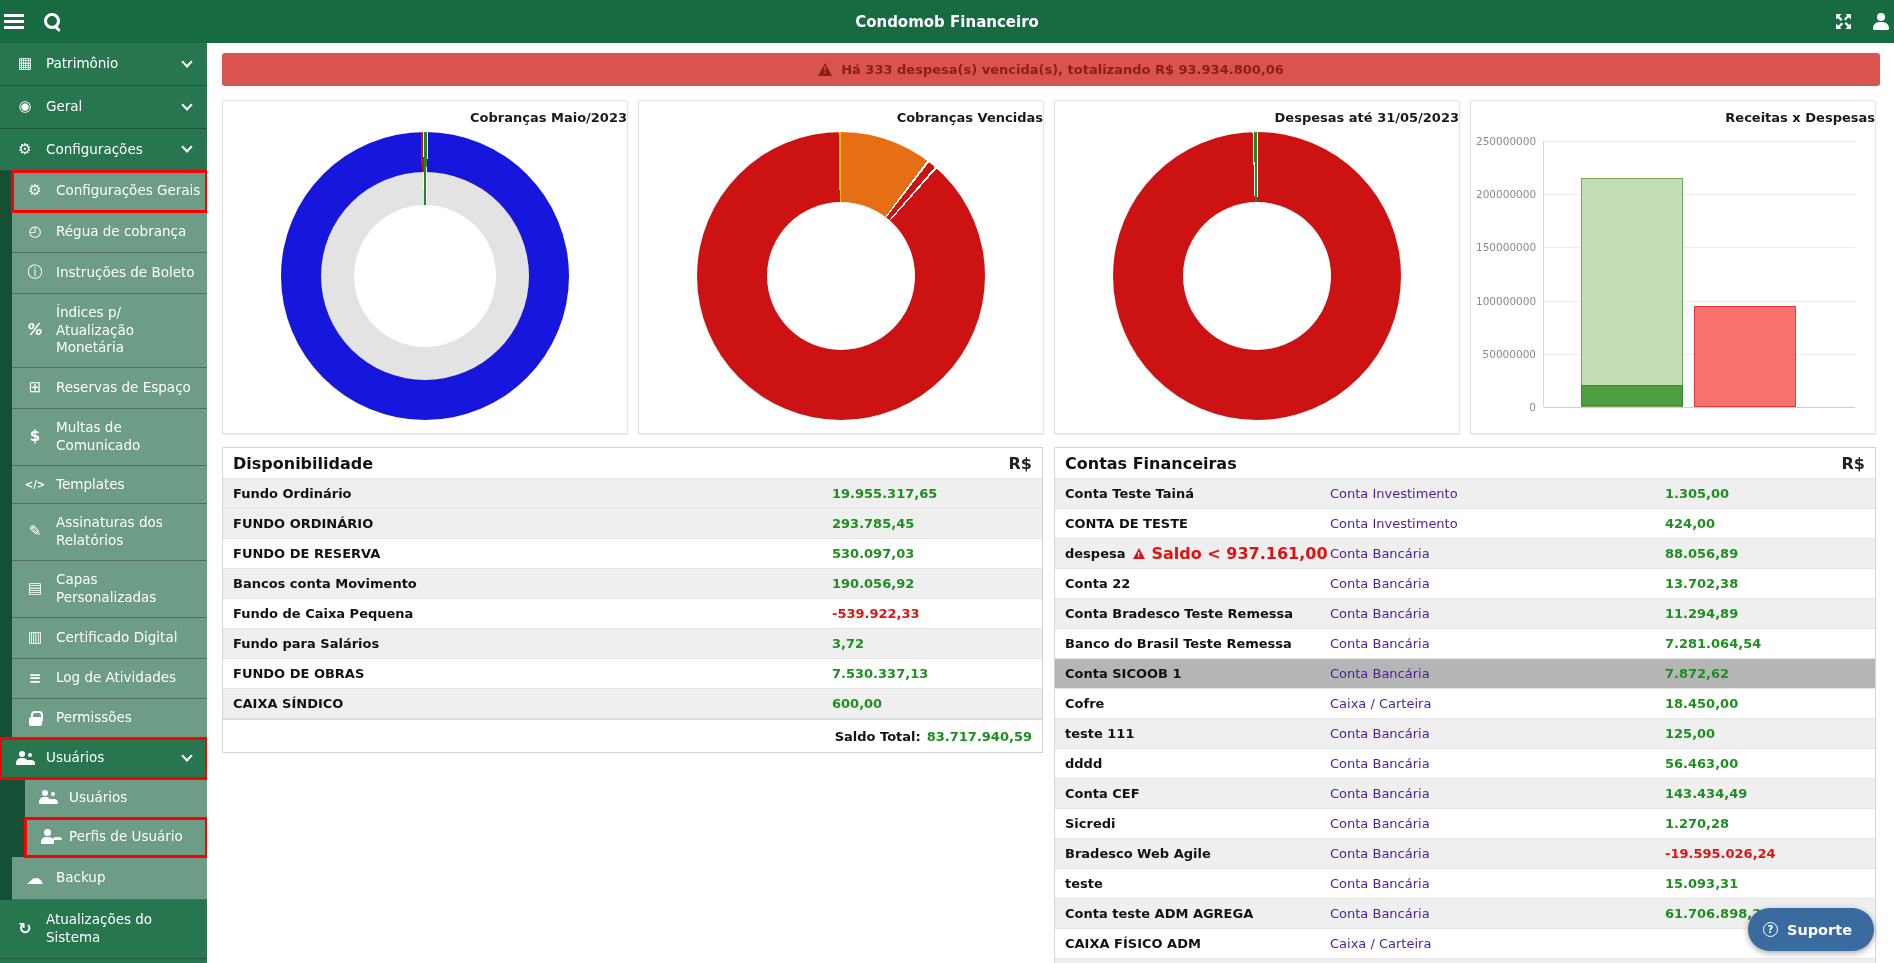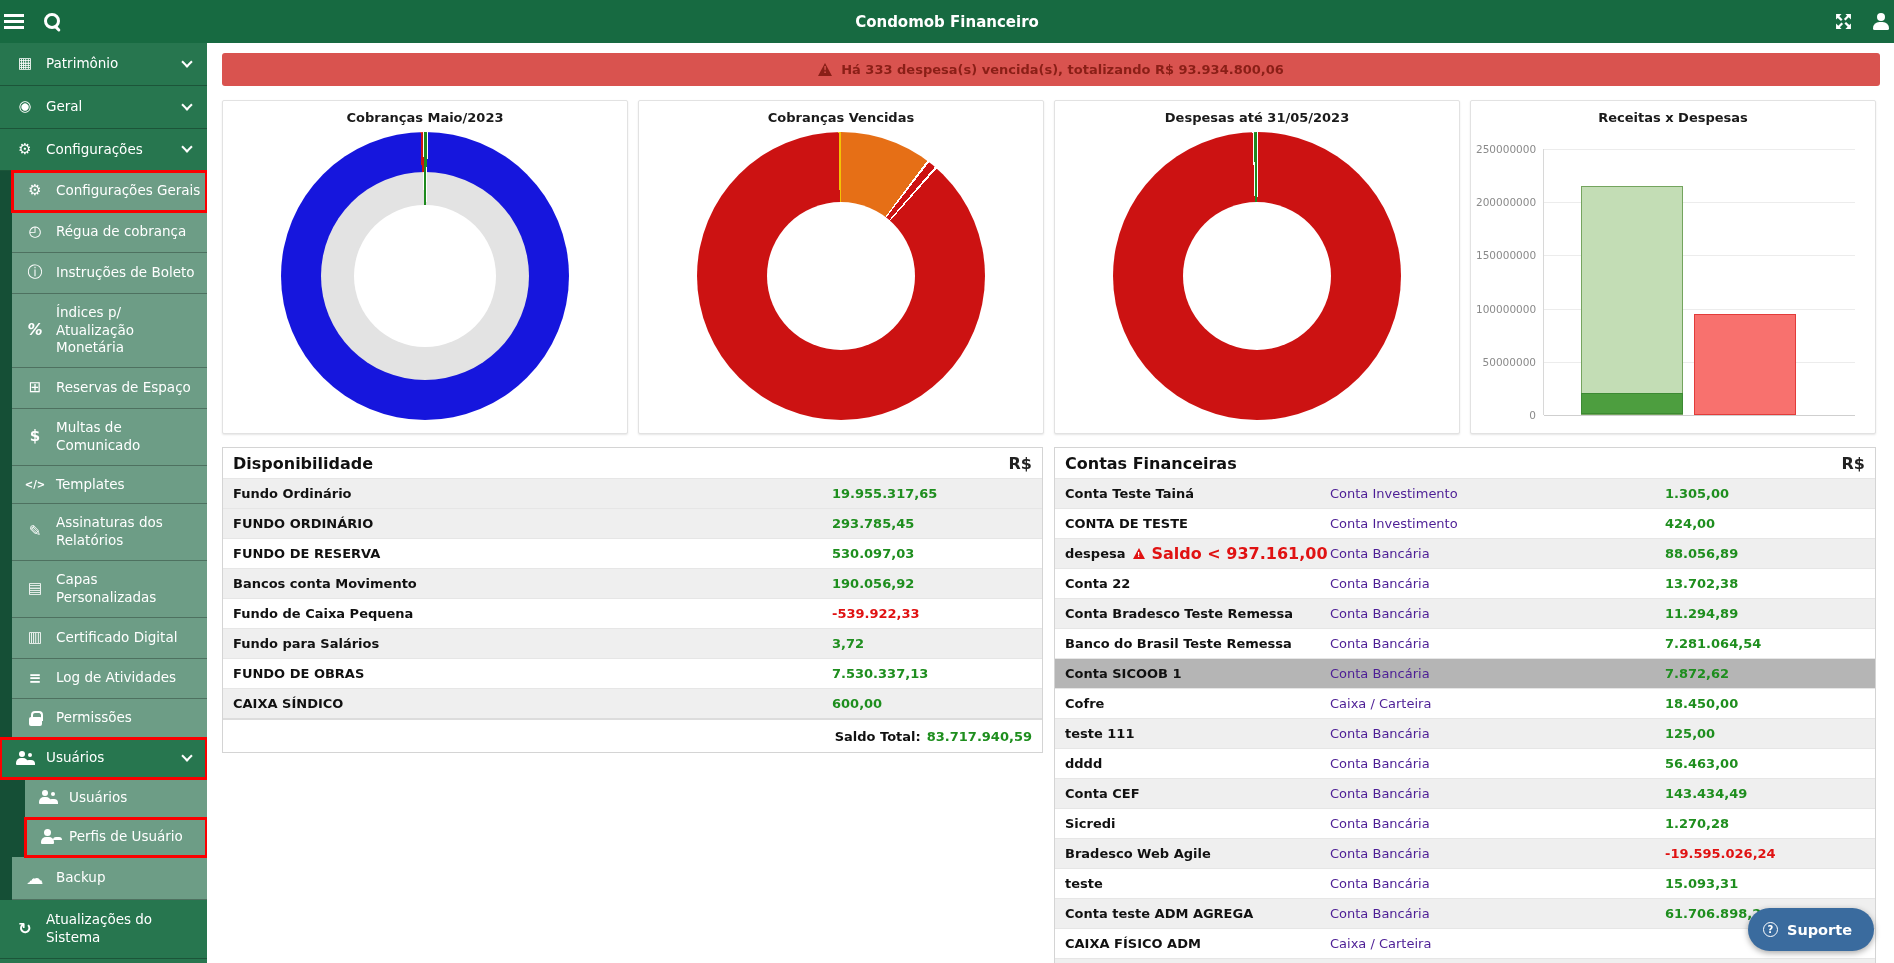--- a/index.html
+++ b/index.html
@@ -71,29 +71,29 @@
   .tri i { position:absolute; left:-2px; top:3px; width:4px; text-align:center; font-style:normal;
     color:#d9534f; font-size:8px; font-weight:bold; }
   .wtri { width:0; height:0; border-left:6px solid transparent; border-right:6px solid transparent;
     border-bottom:11px solid #e01212; position:relative; display:inline-block; margin:0 2px; }
   .wtri i { position:absolute; left:-1.5px; top:2.5px; width:3px; text-align:center; font-style:normal;
     color:#fff; font-size:7px; font-weight:bold; }
   
   .cards { display:flex; gap:10px; margin-top:14px; }
   .card { background:#fff; border:1px solid #e2e2e2; box-shadow:0 1px 2px rgba(0,0,0,.10);
     width:406px; height:334px; border-radius:2px; }
-  .card-title { text-align:center; font-weight:bold; font-size:13px; color:#1a1a1a; padding-top:9px; }
+  .card-title { text-align:right; font-weight:bold; font-size:13px; color:#1a1a1a; padding-top:9px; }
   .donut-wrap { display:flex; justify-content:center; margin-top:7px; }
   .donut { width:288px; height:288px; border-radius:50%; position:relative; }
   .ring2 { position:absolute; inset:40px; border-radius:50%; }
   .hole { position:absolute; border-radius:50%; background:#fff; }
   .hole-a { inset:73px; }
   .hole-b { inset:70px; }
   
-  .plot { position:relative; margin:24px 10px 0 72px; height:266px; width:312px;
+  .plot { position:relative; margin:16px 10px 0 72px; height:266px; width:312px;
     border-left:1px solid #d8d8d8; }
   .gline { position:absolute; left:0; right:0; height:1px; background:#ececec; }
   .gline.zero { background:#cfcfcf; }
   .ylab { position:absolute; left:-68px; width:60px; text-align:right; font-size:10.5px; color:#8a8a8a; margin-top:-6px; }
   .vbar { position:absolute; bottom:0; }
   .vseg { position:absolute; bottom:0; left:-1px; right:-1px; }
   
   .tables { display:flex; gap:11px; margin-top:13px; align-items:flex-start; }
   .table { border:1px solid #d4d4d4; font-size:13px; background:#fff; }
   .t-disp  { width:821px; }

